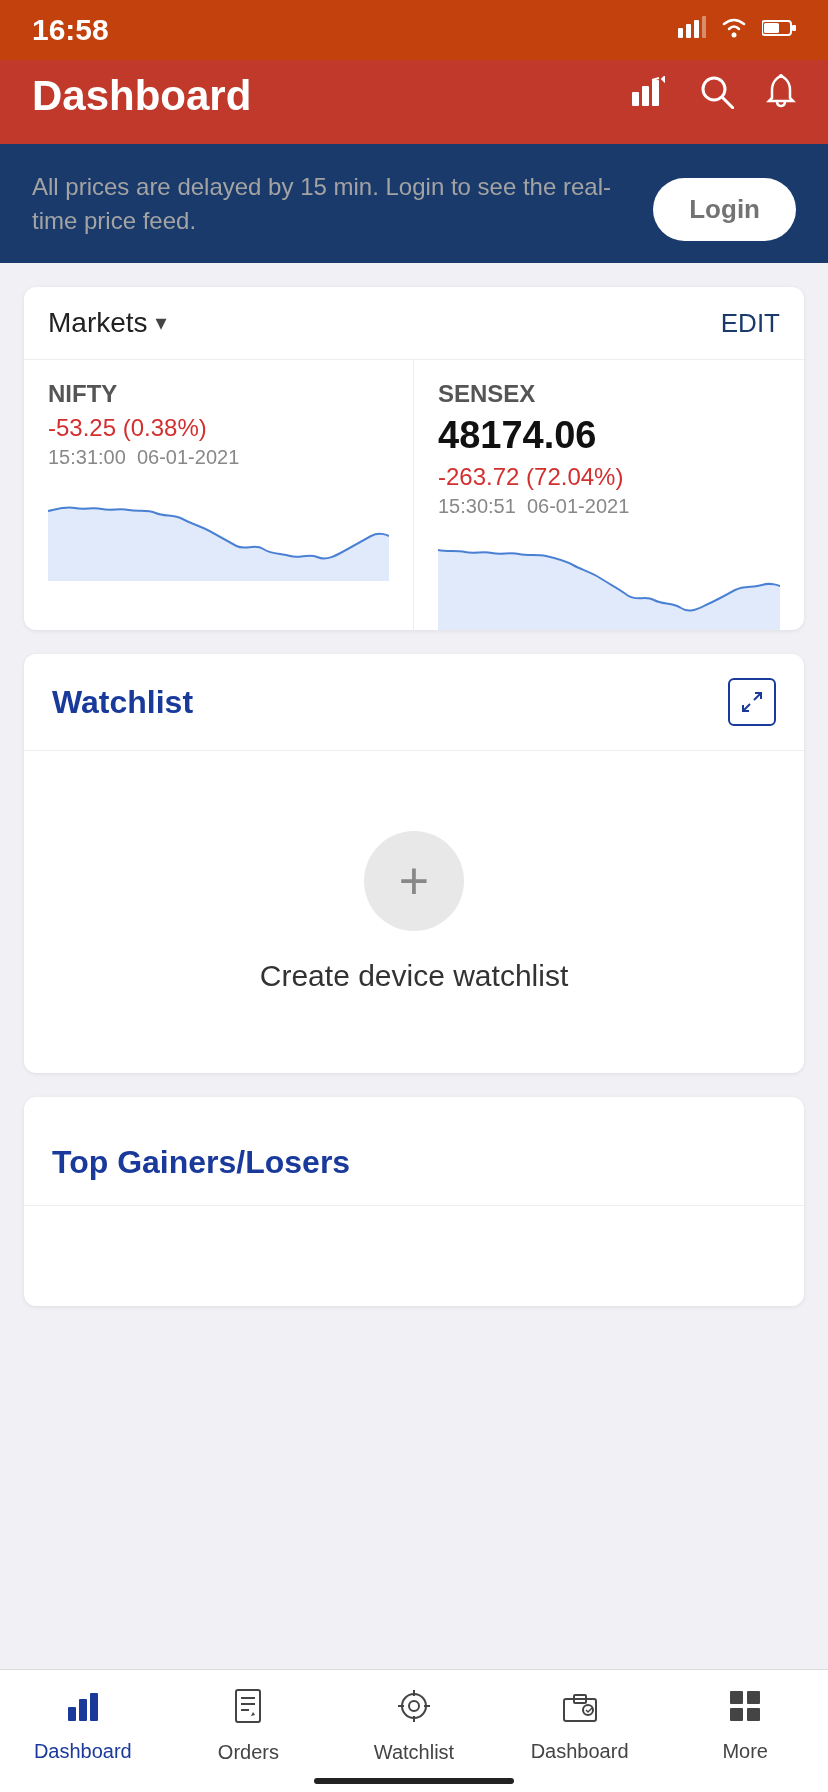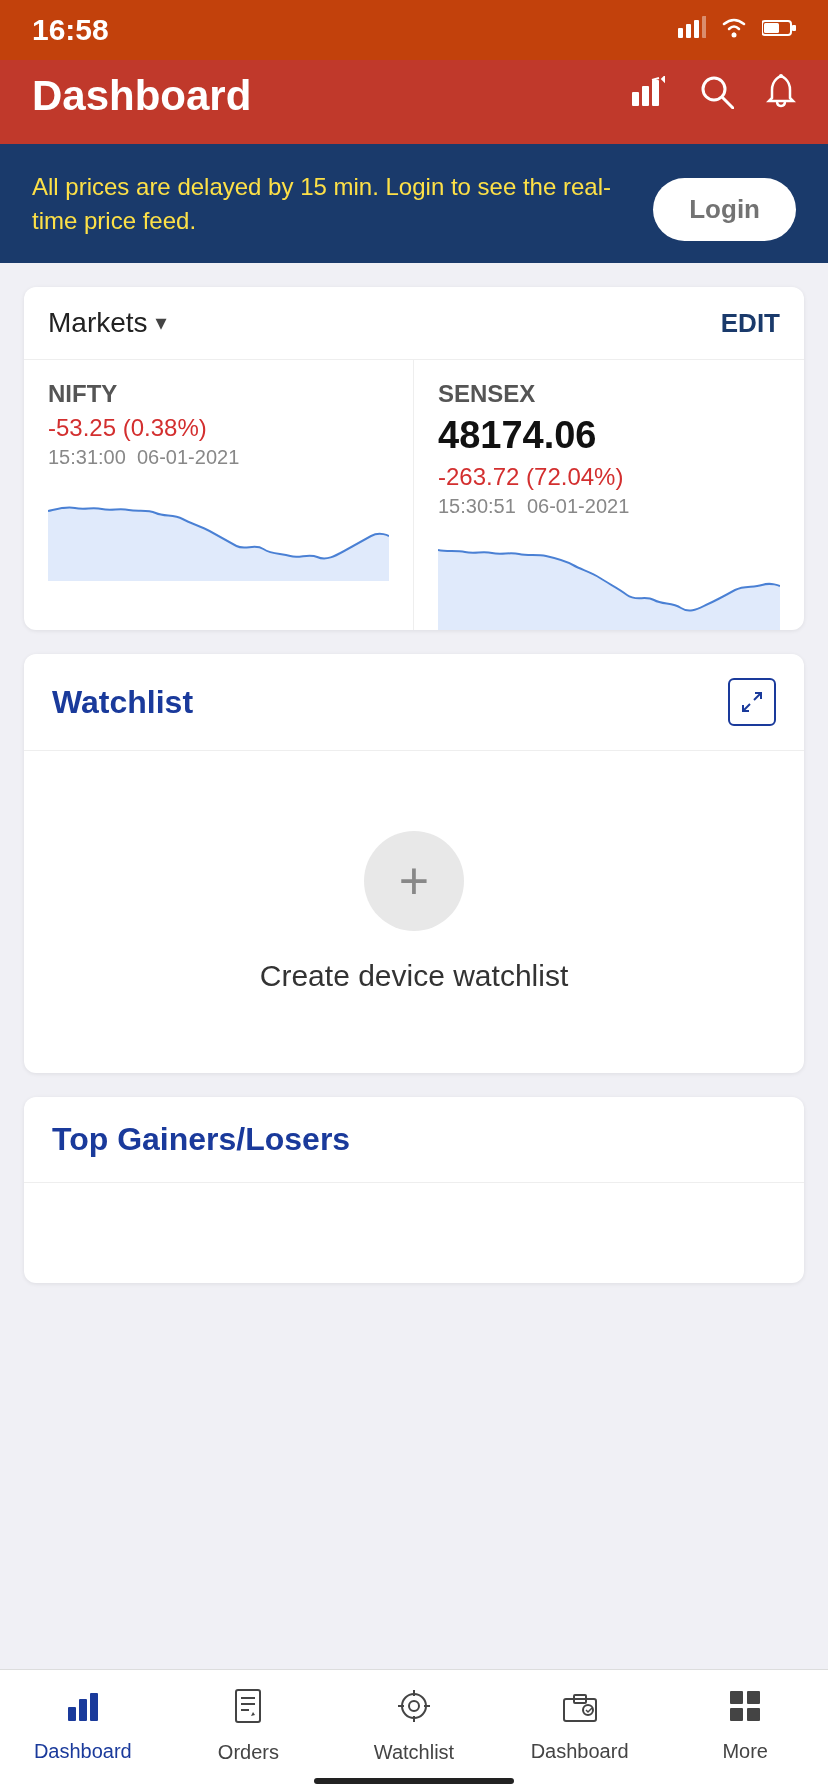--- a/index.html
+++ b/index.html
@@ -63,21 +63,21 @@
     
     .info-banner {
       background: #1a3a6b;
       padding: 22px 32px;
       display: flex;
       align-items: center;
       justify-content: space-between;
       gap: 20px;
     }
     .info-text {
-      color: #fde047;
+      color: #a3a3a3;
       font-size: 24px;
       line-height: 1.4;
       flex: 1;
     }
     .login-btn {
       background: white;
       color: #737373;
       border: none;
       border-radius: 50px;
       padding: 16px 36px;
@@ -121,21 +121,21 @@
       font-weight: 500;
       color: #222;
     }
     .chevron-icon {
       font-size: 22px;
       color: #444;
     }
     .edit-btn {
       color: #1a3a6b;
       font-size: 26px;
-      font-weight: 700;
+      font-weight: 400;
       cursor: pointer;
       background: none;
       border: none;
     }
 
     
     .markets-grid {
       display: grid;
       grid-template-columns: 1fr 1fr;
     }
@@ -229,20 +229,21 @@
     .create-watchlist-text {
       font-size: 30px;
       color: #333;
       font-weight: 400;
     }
 
     
     .gainers-header {
       padding: 24px 28px;
       border-bottom: 1px solid #eee;
+      margin-top: 23px;
     }
     .gainers-title {
       color: #1a3a9b;
       font-size: 32px;
       font-weight: 700;
     }
     .gainers-content {
       min-height: 100px;
     }
 

